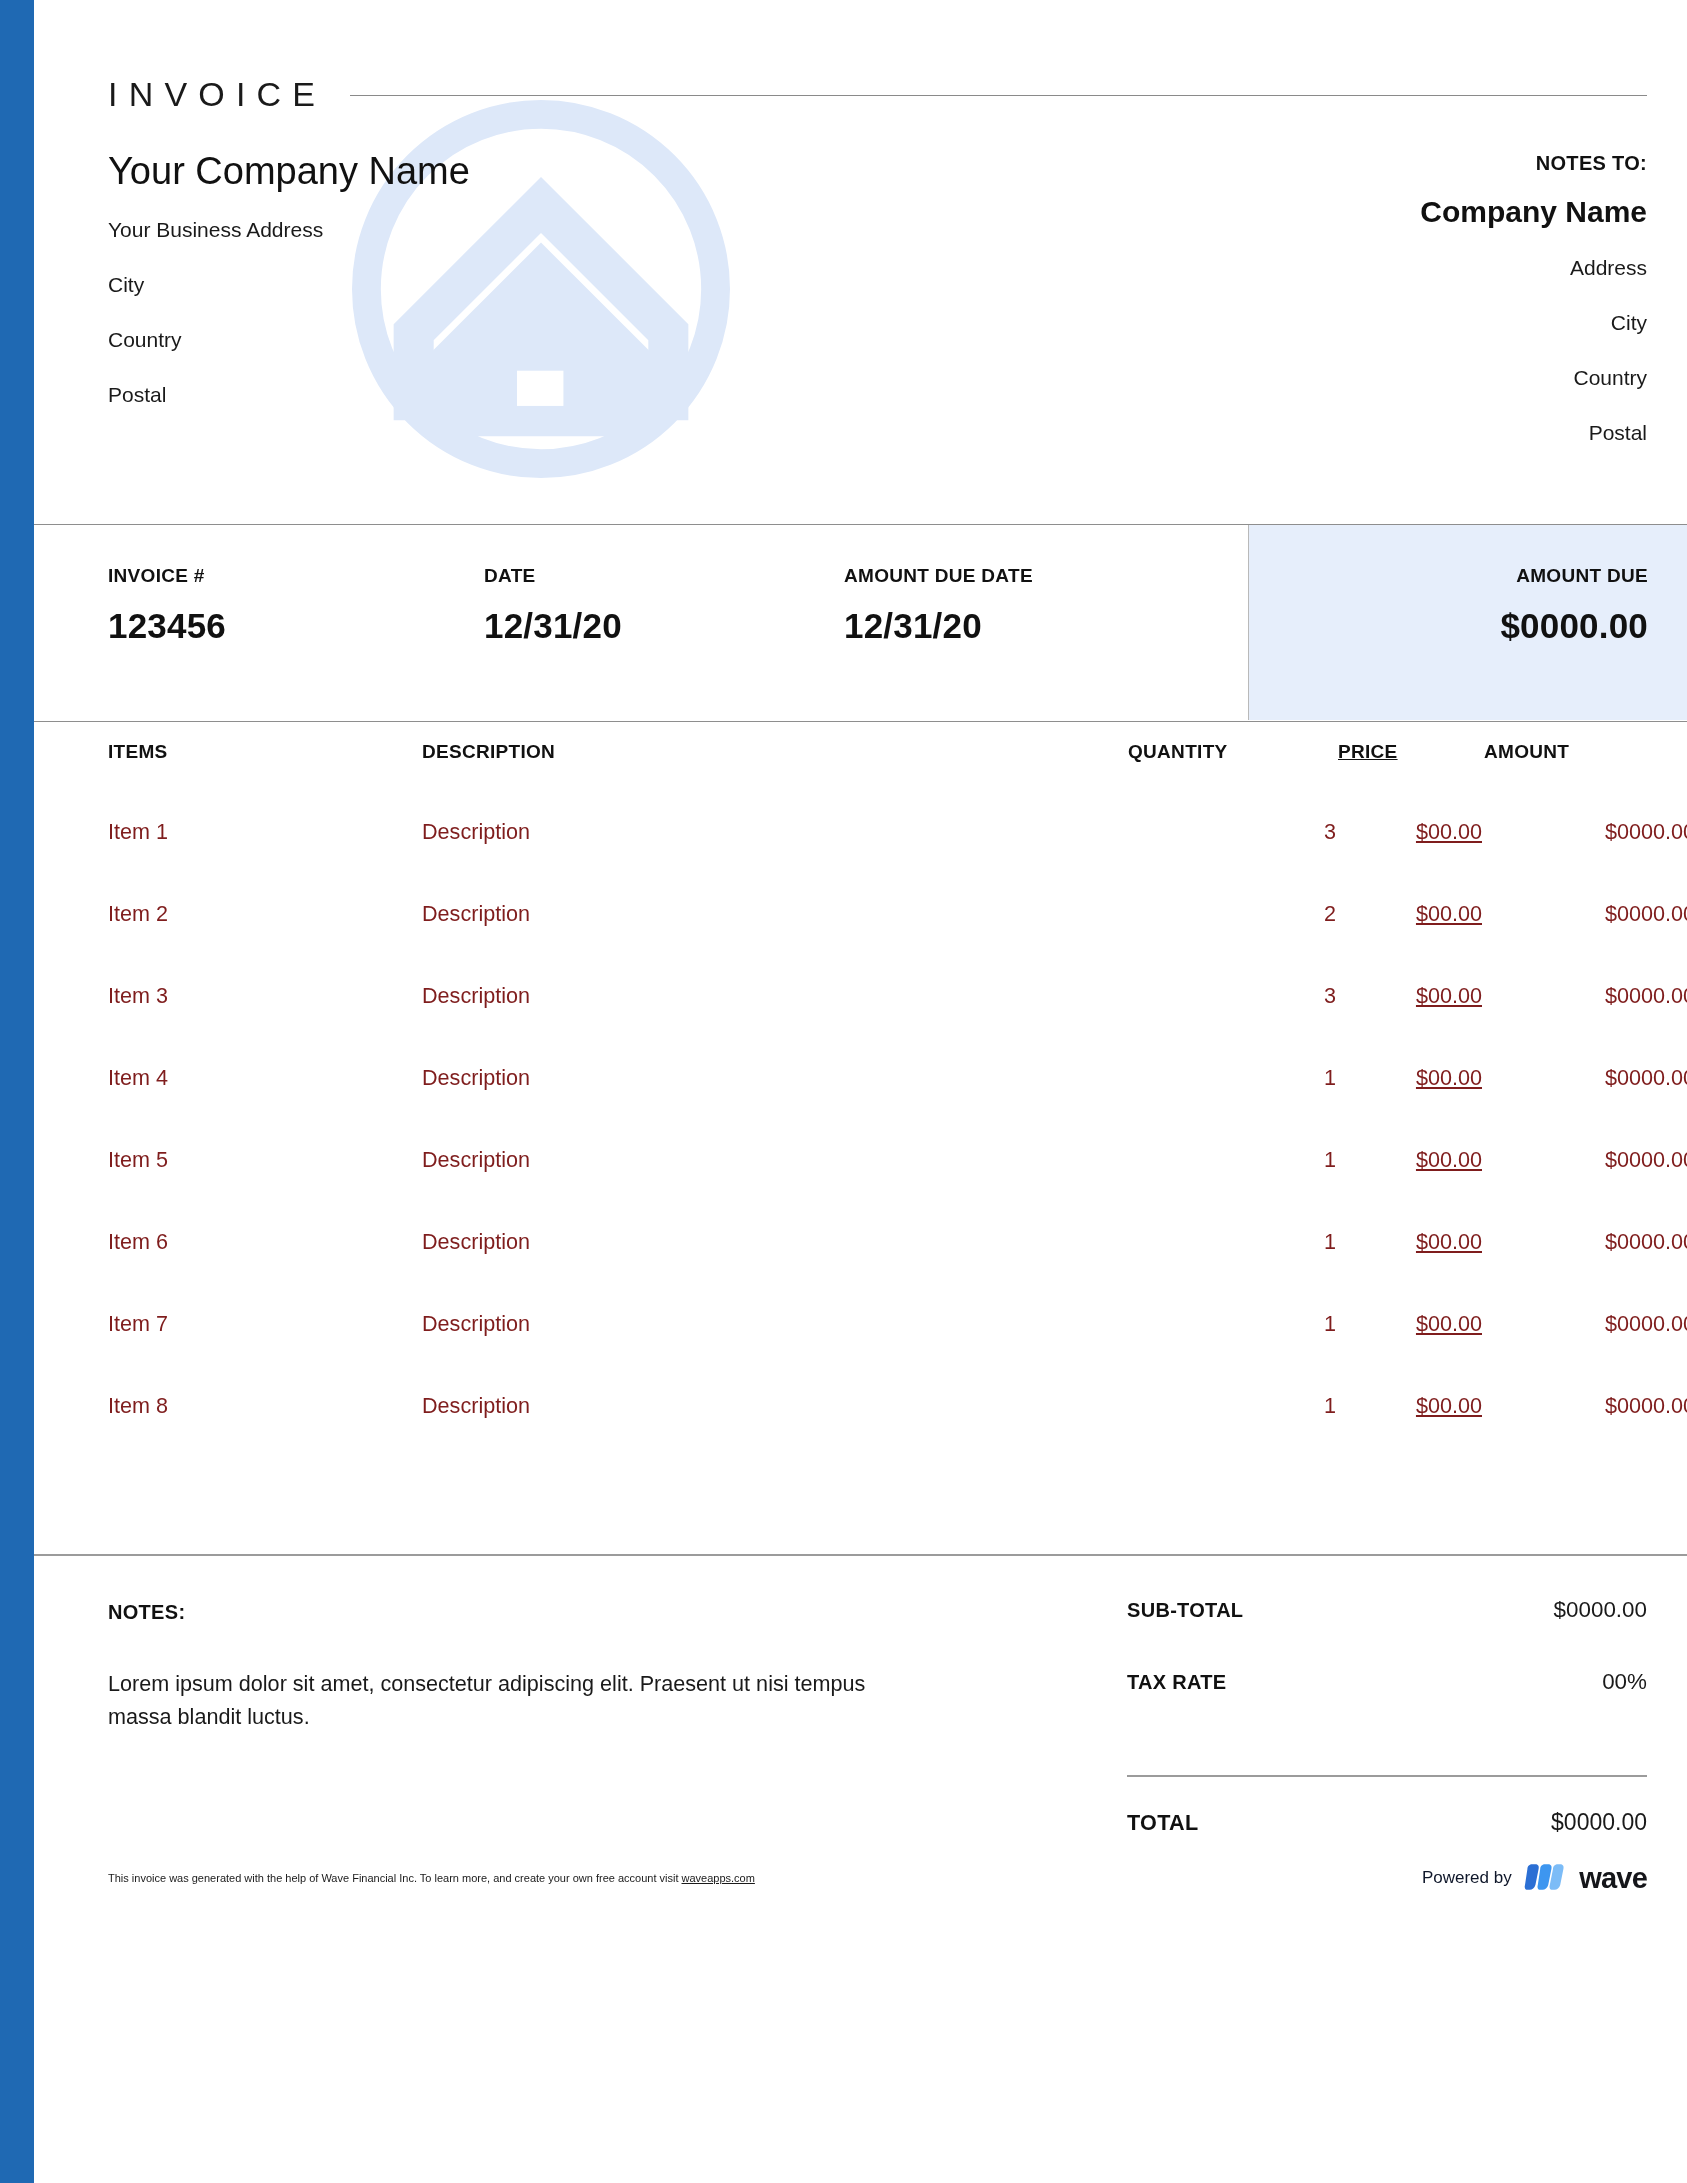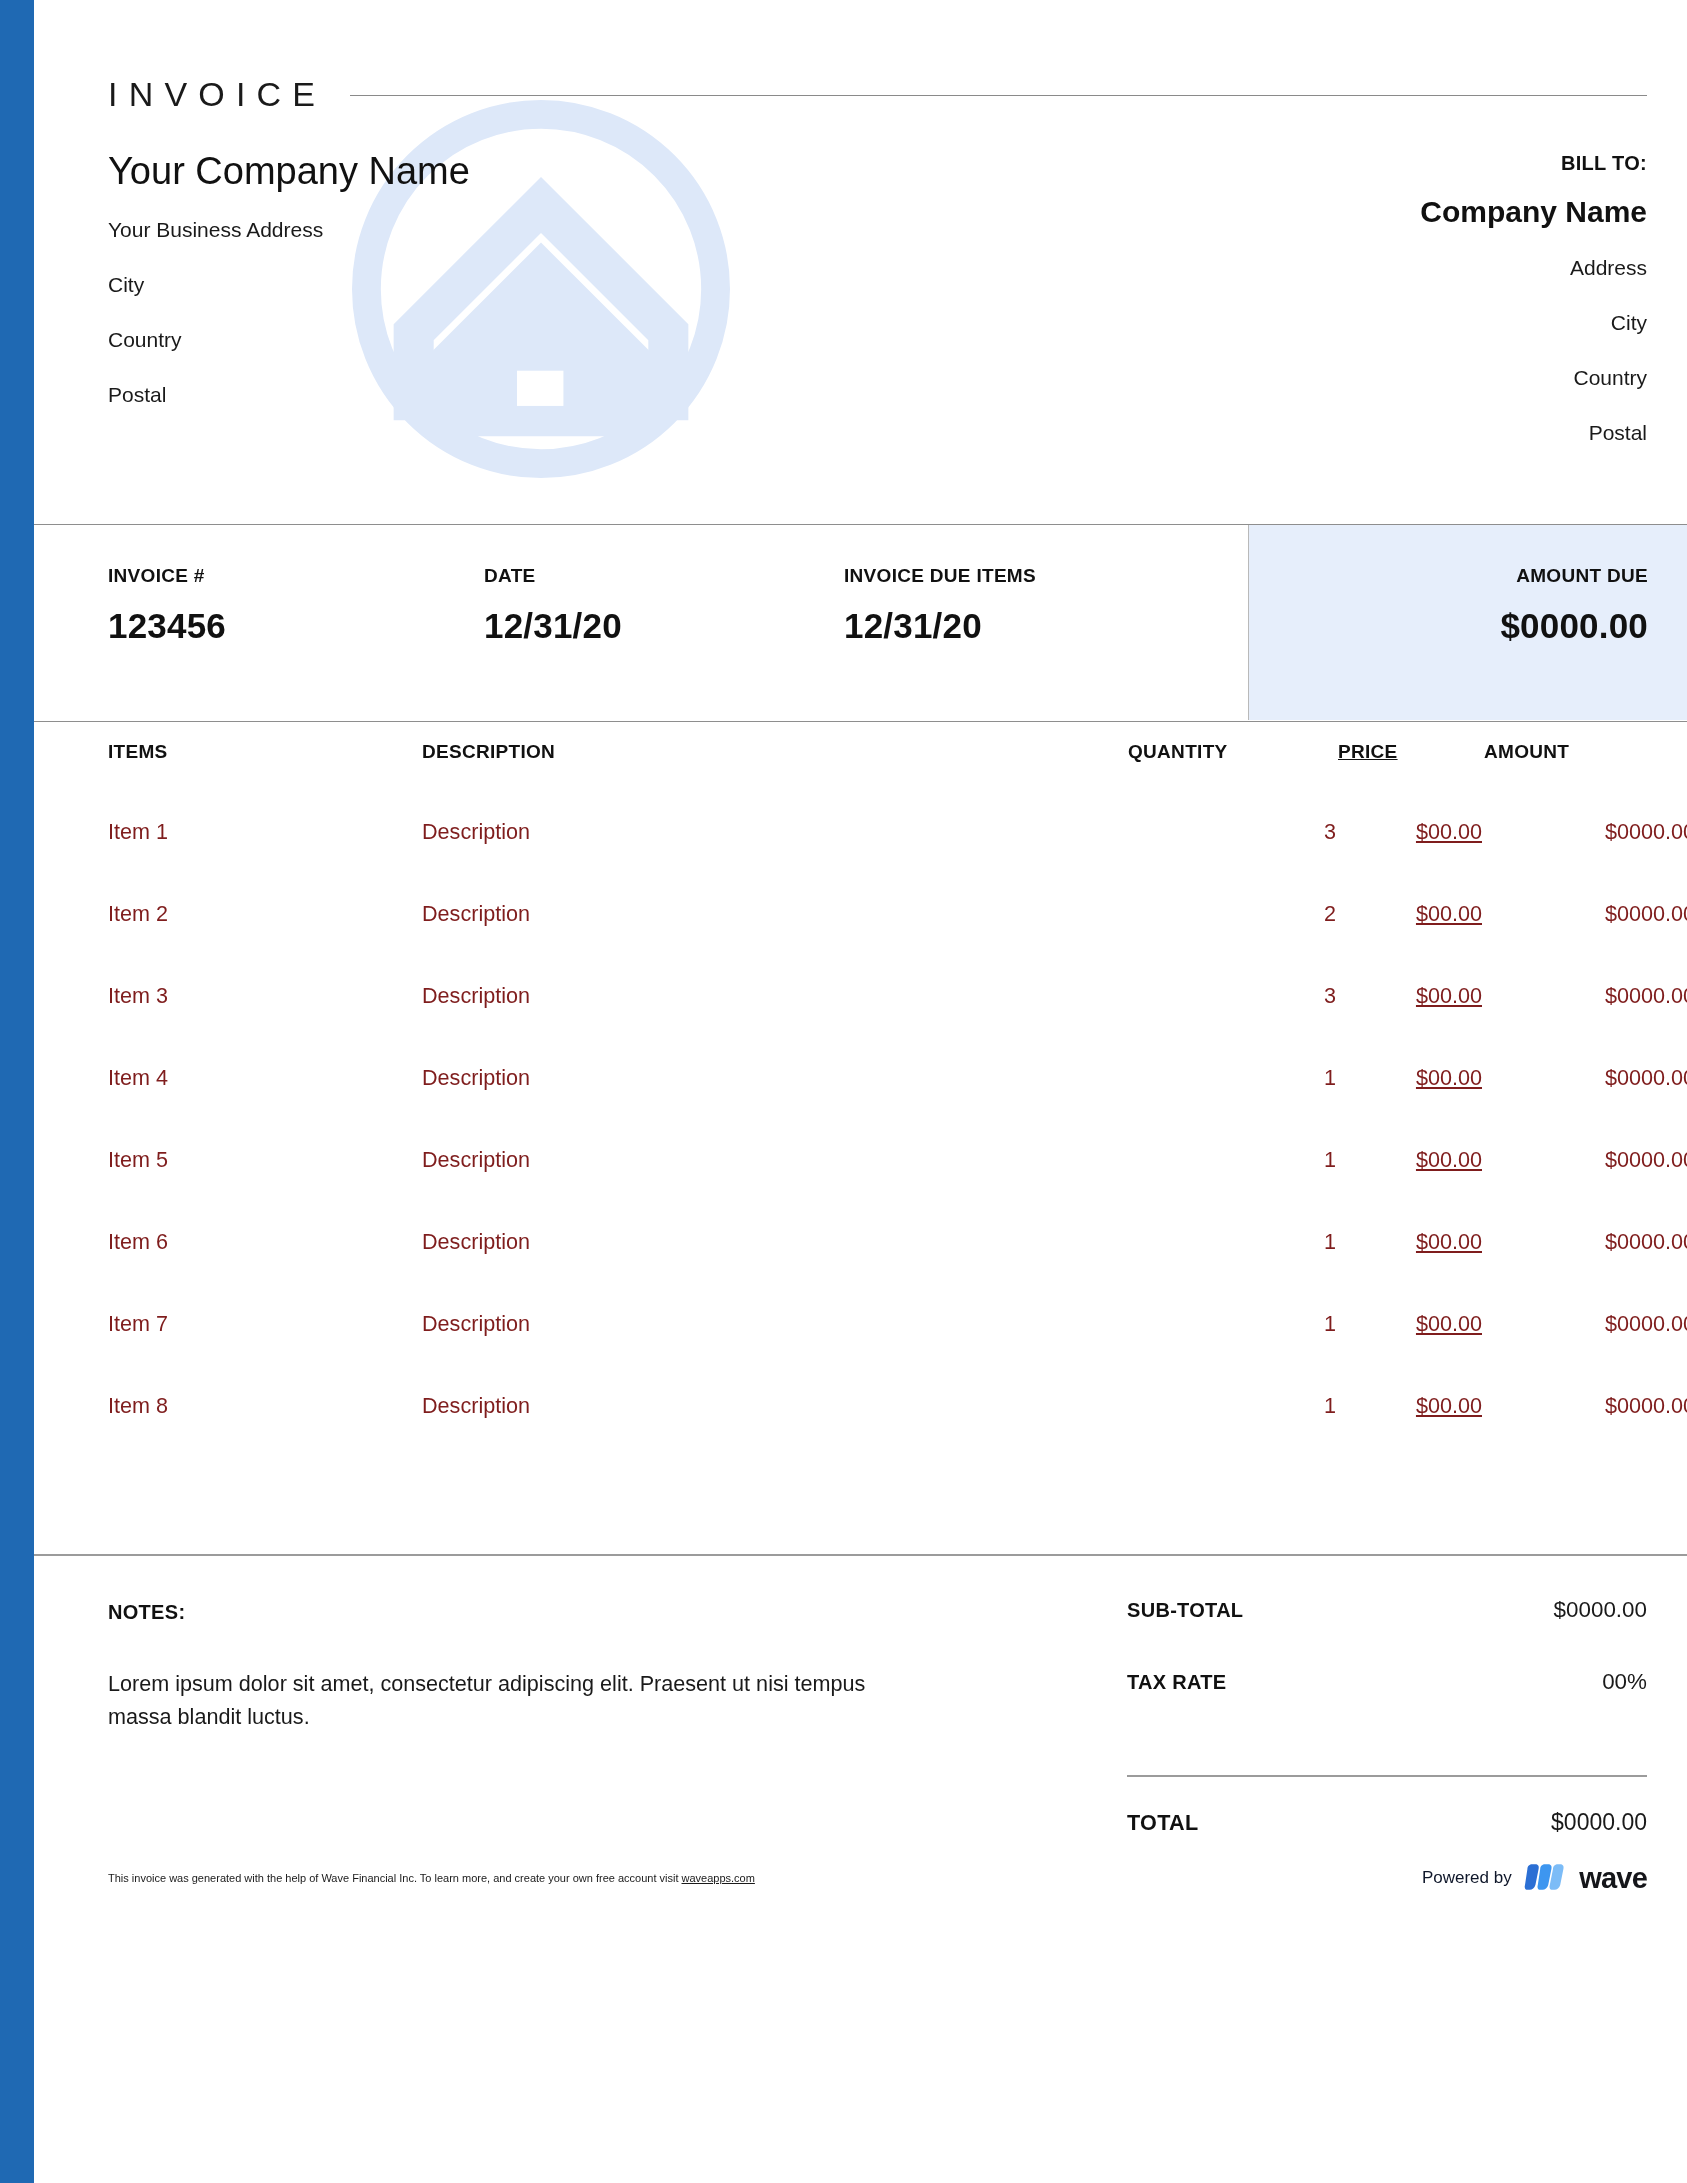--- a/index.html
+++ b/index.html
@@ -343,42 +343,42 @@
 
       <div class="addr-left">
         <div class="company-name-big">Your Company Name</div>
         <div class="addr-line">Your Business Address</div>
         <div class="addr-line">City</div>
         <div class="addr-line">Country</div>
         <div class="addr-line">Postal</div>
       </div>
 
       <div class="addr-right">
-        <div class="bill-to-label">BILL TO:</div>
+        <div class="bill-to-label">NOTES TO:</div>
         <div class="company-name-bill">Company Name</div>
         <div class="addr-line">Address</div>
         <div class="addr-line">City</div>
         <div class="addr-line">Country</div>
         <div class="addr-line">Postal</div>
       </div>
 
     </div>
 
     <div class="meta-strip">
       <div class="meta-fields">
         <div class="meta-cell c1">
           <div class="meta-label">INVOICE #</div>
           <div class="meta-value">123456</div>
         </div>
         <div class="meta-cell c2">
           <div class="meta-label">DATE</div>
           <div class="meta-value">12/31/20</div>
         </div>
         <div class="meta-cell c3">
-          <div class="meta-label">INVOICE DUE ITEMS</div>
+          <div class="meta-label">AMOUNT DUE DATE</div>
           <div class="meta-value">12/31/20</div>
         </div>
       </div>
       <div class="amount-due-box">
         <div class="meta-label">AMOUNT DUE</div>
         <div class="meta-value">$0000.00</div>
       </div>
     </div>
 
     <div class="items">

